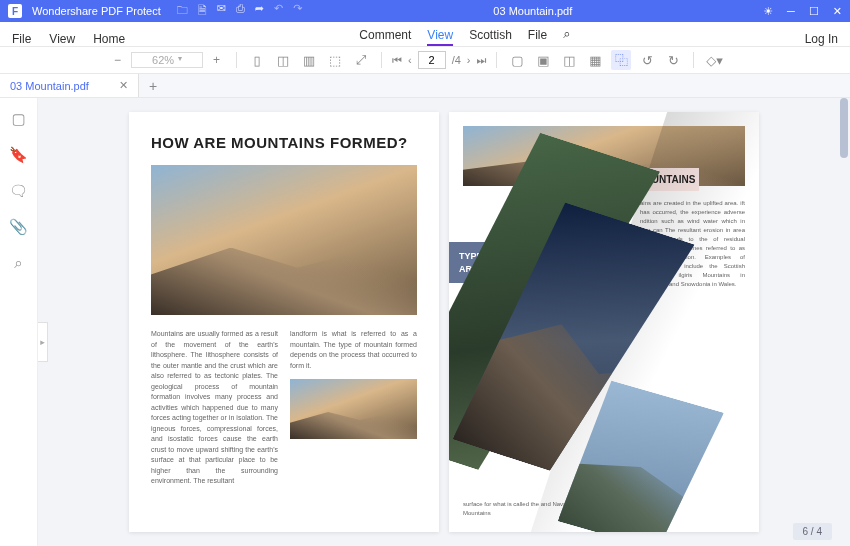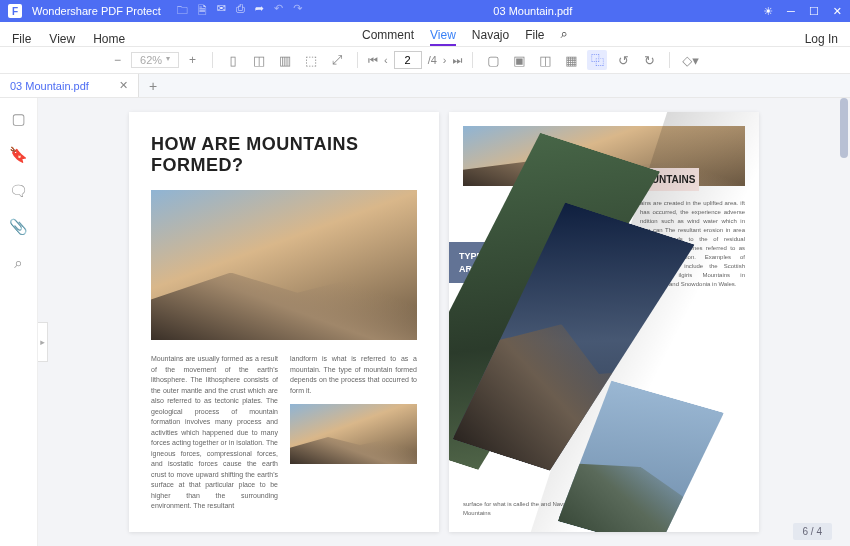--- a/index.html
+++ b/index.html
@@ -11,39 +11,39 @@
 .titlebar .title{flex:1;text-align:center}
 .titlebar .win{display:flex;gap:14px;font-size:11px}
 .menubar{height:24px;display:flex;align-items:flex-end;padding:0 12px;gap:18px;font-size:12px;color:#333}
 .menubar .grow{flex:1}
 .menubar .tabs{display:flex;gap:16px}
 .menubar .tab{padding:2px 0;cursor:pointer}
 .menubar .tab.active{color:#3b82f6;border-bottom:2px solid #6d28d9}
 .toolbar{height:28px;border-top:1px solid #e8e8e8;border-bottom:1px solid #e8e8e8;display:flex;align-items:center;padding:0 8px;gap:6px;color:#888}
 .toolbar .zoom{display:flex;align-items:center;gap:4px;margin-left:100px}
 .toolbar .zoom .zbtn{padding:0 6px;cursor:pointer}
-.toolbar .zoom .zval{border:1px solid #ddd;padding:1px 8px;font-size:11px;color:#aaa;display:flex;align-items:flex-start;gap:4px}
+.toolbar .zoom .zval{border:1px solid #ddd;padding:1px 20px;font-size:11px;color:#aaa;display:flex;align-items:flex-start;gap:4px}
 .toolbar .sep{width:1px;height:16px;background:#e0e0e0;margin:0 4px}
 .toolbar .tbtn{width:20px;height:20px;display:flex;align-items:center;justify-content:center;cursor:pointer;border-radius:2px;font-size:13px}
 .toolbar .tbtn.active{background:#e6ebff;color:#4d6df3}
 .toolbar .pagenav{display:flex;align-items:center;gap:6px;font-size:11px}
 .toolbar .pagenav input{width:28px;height:18px;border:1px solid #ccc;text-align:center;font-size:11px}
 .tabstrip{height:24px;background:#f5f7fa;display:flex;align-items:center;font-size:11px;border-bottom:1px solid #e8e8e8}
 .tabstrip .doctab{background:#fff;height:100%;display:flex;align-items:center;padding:0 10px;gap:30px;color:#4d6df3;border-right:1px solid #e0e0e0}
 .tabstrip .doctab .x{color:#888;cursor:pointer}
 .tabstrip .plus{padding:0 10px;color:#888;cursor:pointer;font-size:14px}
 .main{flex:1;display:flex;overflow:hidden}
 .sidebar{width:38px;background:#fff;border-right:1px solid #eee;display:flex;flex-direction:column;align-items:center;padding-top:12px;gap:18px;color:#999}
 .sidebar span{cursor:pointer;font-size:15px}
 .viewer{flex:1;background:#f3f4f7;position:relative;overflow:hidden;display:flex;justify-content:center;padding:14px 20px}
 .pages{display:flex;gap:10px}
 .page{width:310px;background:#fff;box-shadow:0 1px 4px rgba(0,0,0,.1);position:relative;overflow:hidden}
 .page.left{padding:22px 22px}
 .page.right{padding:14px}
-.h1{font-size:18px;font-weight:800;letter-spacing:.5px;color:#222;margin-bottom:14px}
+.h1{font-size:15px;font-weight:800;letter-spacing:.5px;color:#222;margin-bottom:14px}
 .img{background:linear-gradient(160deg,#8fb4d4 0%,#d9b78a 40%,#6b5842 100%);position:relative}
 .img::after{content:"";position:absolute;bottom:0;left:0;right:0;height:45%;background:linear-gradient(20deg,#3a3028 0%,#a0876a 50%,transparent 80%);clip-path:polygon(0 100%,0 40%,30% 0,55% 30%,75% 10%,100% 50%,100% 100%)}
 .left .hero{height:150px;margin-bottom:14px}
 .cols{display:flex;gap:12px;font-size:7px;line-height:1.5;color:#666;text-align:justify}
 .cols>div{flex:1}
 .left .small{height:60px;margin-top:8px}
 .right .top{height:60px;margin-bottom:10px}
 .overlay{position:absolute;background:rgba(70,90,130,.85);color:#fff;padding:8px 10px;font-size:9px;font-weight:700;line-height:1.4}
 .sub{font-size:8px;font-weight:700;color:#333;margin:10px 0 6px}
 .rightcol{position:absolute;right:14px;top:56px;width:105px;font-size:6px;line-height:1.5;text-align:justify;color:#666}
@@ -85,21 +85,21 @@
 </div>
 
 <div class="menubar">
   <span>File</span>
   <span>View</span>
   <span>Home</span>
   <span class="grow"></span>
   <div class="tabs">
     <span class="tab">Comment</span>
     <span class="tab active">View</span>
-    <span class="tab">Navajo</span>
+    <span class="tab">Scottish</span>
     <span class="tab">File</span>
     <span style="font-size:13px">⌕</span>
   </div>
   <span class="grow"></span>
   <span>Log In</span>
 </div>
 
 <div class="toolbar">
   <div class="zoom">
     <span class="zbtn">−</span>

